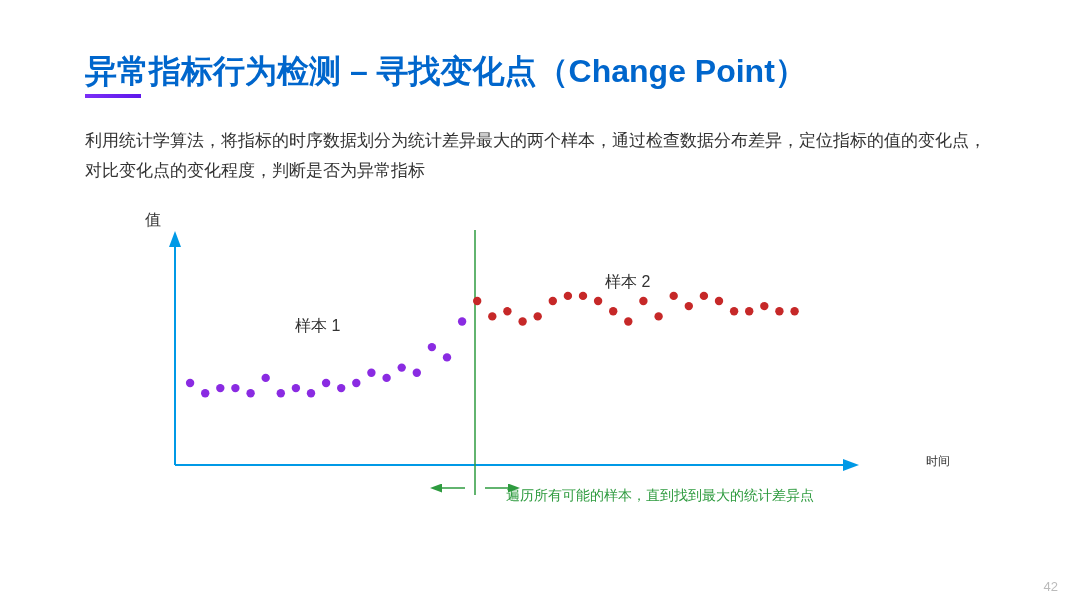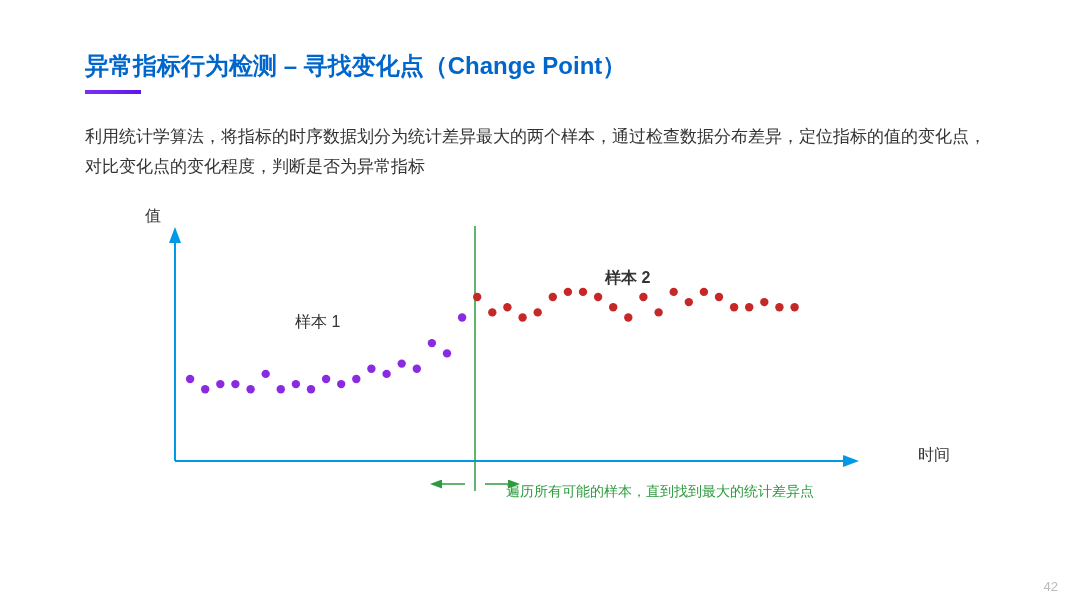--- a/index.html
+++ b/index.html
@@ -11,23 +11,23 @@
       position: relative;
       overflow: hidden;
     }
     .slide {
       padding: 50px 85px 30px 85px;
       height: 100%;
       position: relative;
     }
     .title {
       color: #0066cc;
-      font-size: 24px;
+      font-size: 32px;
       font-weight: bold;
-      margin-bottom: 8px;
+      margin-bottom: 0;
     }
     .title-underline {
       width: 56px;
       height: 4px;
       background: linear-gradient(90deg, #7b2ff7, #5e17eb);
       margin-bottom: 28px;
     }
     .description {
       color: #333;
       font-size: 17px;
@@ -44,38 +44,37 @@
       position: absolute;
       left: 0px;
       top: 0px;
       font-size: 16px;
       color: #333;
     }
     .axis-label-x {
       position: absolute;
       right: -45px;
       bottom: 40px;
-      font-size: 16px;
+      font-size: 12px;
       color: #333;
     }
     .sample1-label {
       position: absolute;
       left: 150px;
       top: 98px;
       font-size: 16px;
       color: #333;
       margin-top: 8px;
     }
     .sample2-label {
       position: absolute;
       left: 460px;
       top: 62px;
       font-size: 16px;
       color: #333;
-      font-weight: bold;
     }
     .footer-note {
       position: absolute;
       left: 361px;
       bottom: 5px;
       font-size: 14px;
       color: #2e9b3f;
     }
     .page-number {
       position: absolute;

